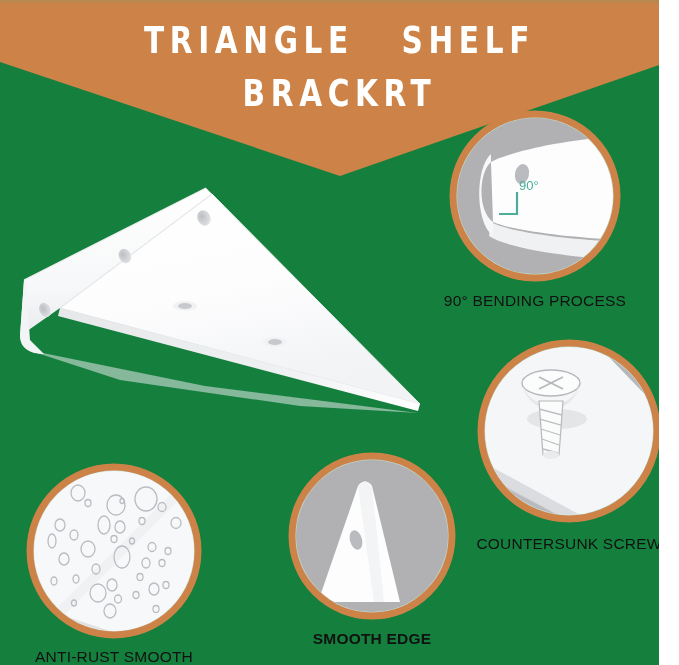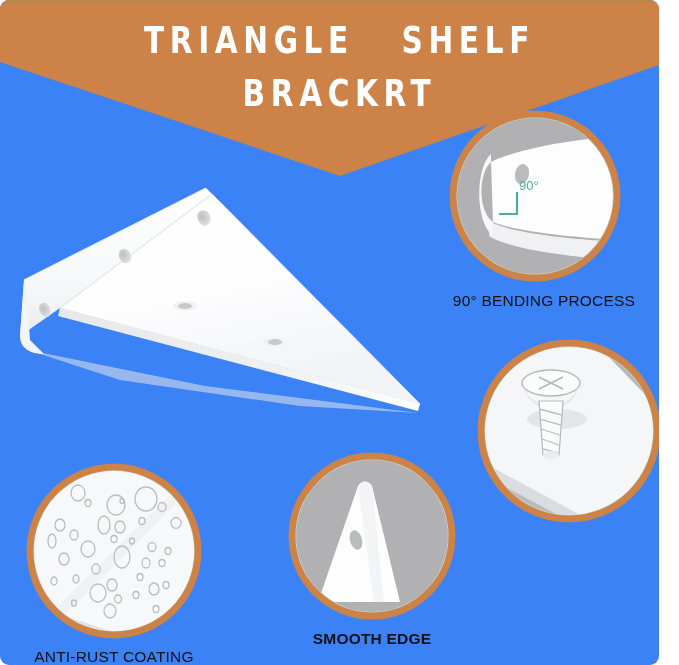--- a/index.html
+++ b/index.html
@@ -8,23 +8,22 @@
     padding: 0;
     background: #ffffff;
   }
   body {
     font-family: "Liberation Sans", sans-serif;
   }
   #page {
     position: relative;
     width: 659px;
     height: 665px;
-    background: #3b82f6;
+    background: #15803d;
     overflow: hidden;
-    border-radius: 9px;
   }
 
   
   .banner-wrap {
     position: absolute;
     left: 0;
     top: 0;
     width: 679px;
     height: 185px;
     pointer-events: none;
@@ -80,21 +79,21 @@
     color: #111111;
     font-family: "Liberation Sans", sans-serif;
     font-weight: normal;
     font-size: 15.5px;
     letter-spacing: 0.2px;
   }
 
   
   #feat-bending { left: 449px; top: 110px; }
   #feat-bending .circle { width: 172px; height: 172px; }
-  #feat-bending .caption { top: 182px; margin-left: 9px; }
+  #feat-bending .caption { top: 182px; }
 
   
   #feat-screw { left: 477px; top: 339px; }
   #feat-screw .circle { width: 184px; height: 184px; }
   #feat-screw .caption { top: 196px; }
 
   
   #feat-rust { left: 26px; top: 463px; }
   #feat-rust .circle { width: 176px; height: 176px; }
   #feat-rust .caption { top: 185px; }
@@ -227,20 +226,21 @@
             <path d="M63,80 L84,86"></path>
             <path d="M64,90 L83,96"></path>
             <path d="M65,100 L82,106"></path>
             <path d="M66,110 L81,114"></path>
           </g>
           <ellipse cx="74" cy="116" rx="8" ry="4" fill="#e9ebed"></ellipse>
         </g>
         <circle cx="92" cy="92" r="88" fill="none" stroke="#cd8347" stroke-width="7"></circle>
       </svg>
     </div>
+    <div class="caption">COUNTERSUNK SCREW</div>
   </div>
 
   <div class="feature" id="feat-rust">
     <div class="circle">
       <svg width="176" height="176" viewBox="0 0 176 176">
         <circle cx="88" cy="88" r="85" fill="#cfe6de"></circle>
         <circle cx="88" cy="88" r="80" fill="#f7f8f9"></circle>
         <clipPath id="clipRust">
             <circle cx="88" cy="88" r="80"></circle>
           </clipPath>
@@ -282,21 +282,21 @@
             <ellipse cx="128" cy="126" rx="5" ry="6"></ellipse>
             <ellipse cx="140" cy="122" rx="3" ry="3.5"></ellipse>
             <ellipse cx="84" cy="148" rx="6" ry="7"></ellipse>
             <ellipse cx="48" cy="140" rx="2.5" ry="3"></ellipse>
             <ellipse cx="130" cy="146" rx="3" ry="3.5"></ellipse>
           </g>
         </g>
         <circle cx="88" cy="88" r="84" fill="none" stroke="#cd8347" stroke-width="7"></circle>
       </svg>
     </div>
-    <div class="caption">ANTI-RUST COATING</div>
+    <div class="caption">ANTI-RUST SMOOTH</div>
   </div>
 
   <div class="feature" id="feat-smooth">
     <div class="circle">
       <svg width="168" height="168" viewBox="0 0 168 168">
         <circle cx="84" cy="84" r="81" fill="#bfe0d8"></circle>
         <circle cx="84" cy="84" r="76" fill="#b1b1b3"></circle>
         <clipPath id="clipSmooth">
             <circle cx="84" cy="84" r="76"></circle>
           </clipPath>

